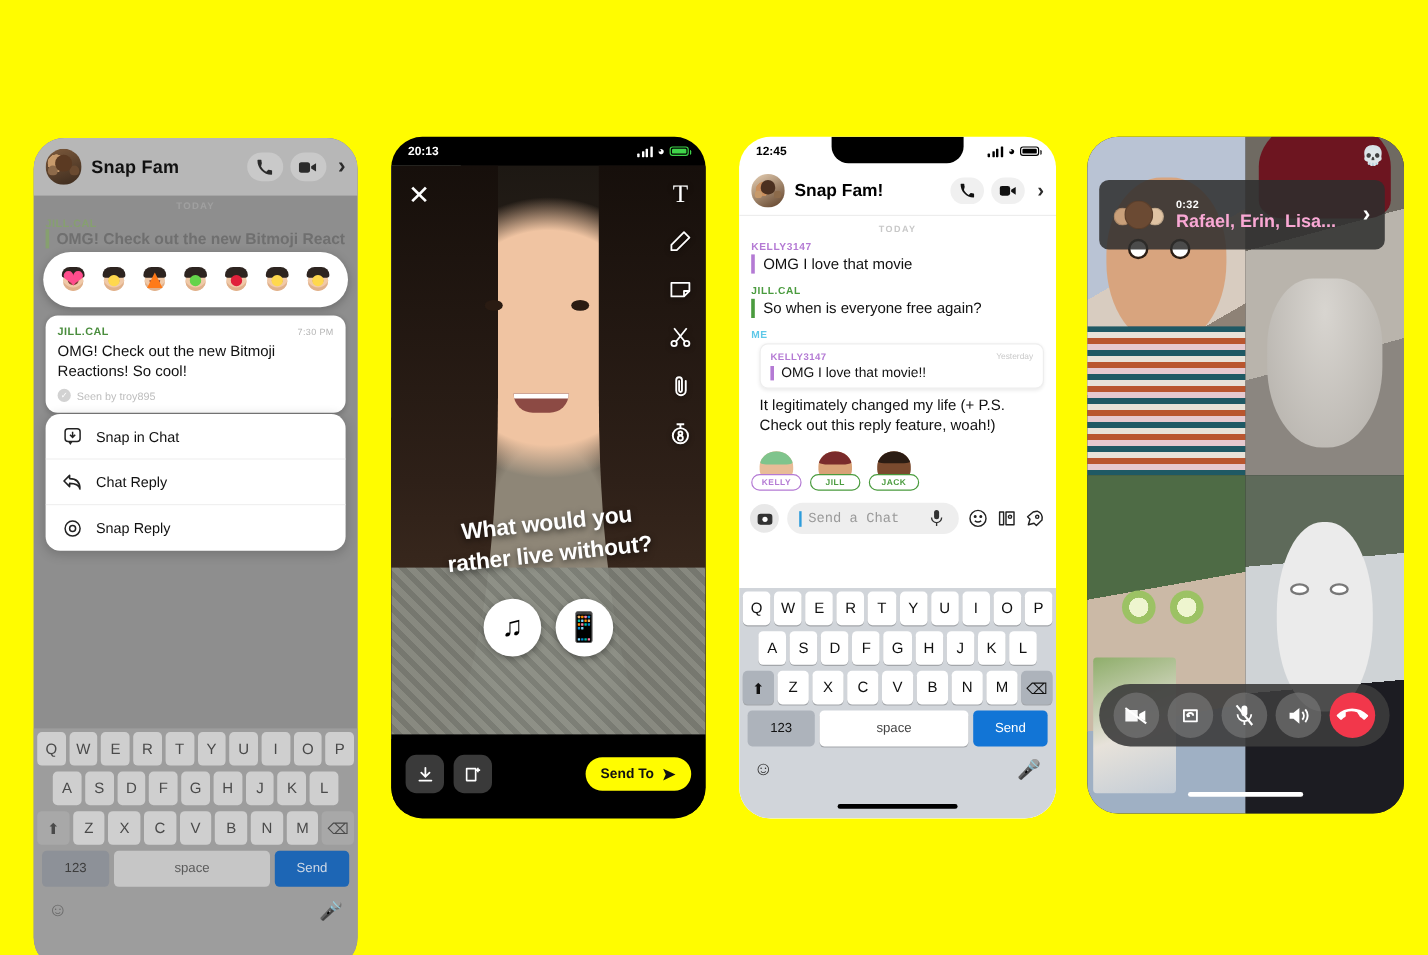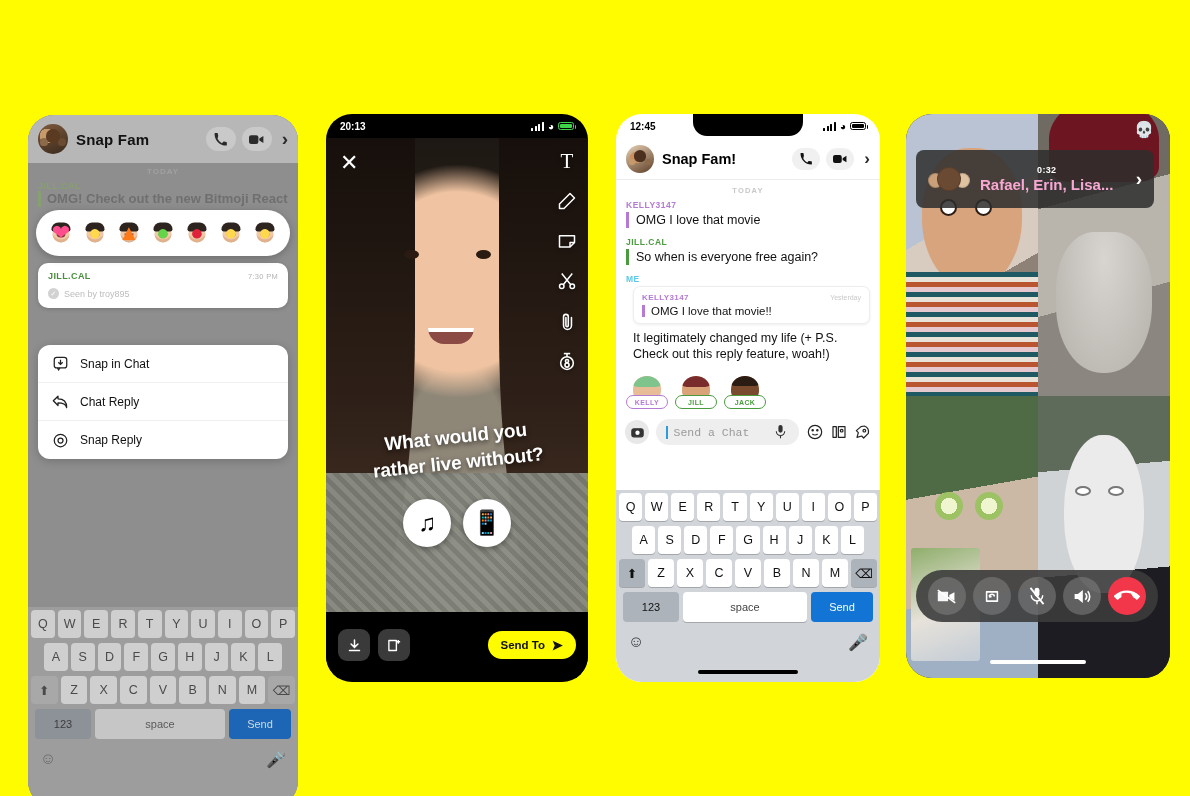--- a/index.html
+++ b/index.html
@@ -220,21 +220,21 @@
   .t3 .cuc { position:absolute; width:28px;height:28px;border-radius:50%;background:radial-gradient(circle,#eef5cf 0 40%,#9cc264 41% 100%);top:34%; }
   .t3 .cuc.l{left:22%;} .t3 .cuc.r{left:52%;}
   .t3 .pip { position:absolute; left:4%; bottom:6%; width:52%; height:40%; background:linear-gradient(160deg,#8fae6b,#e7e2da 55%,#c3ccd6); border-radius:3px; }
   .t4 .gface { position:absolute; left:20%; top:14%; width:60%; height:56%; border-radius:48%; background:#e8ecee; filter:grayscale(1); }
   .t4 .geye { position:absolute; width:16px;height:10px;border-radius:50%;background:#fff;border:2px solid #777;top:32%; }
   .t4 .geye.l{left:28%;} .t4 .geye.r{left:53%;}
 
   .p4-skull { position:absolute; right:16px; top:6px; font-size:16px; z-index:6; }
   .call-header {
     position:absolute; left:10px; top:36px; width:238px; height:58px; border-radius:8px;
-    background:rgba(45,45,45,.86); display:flex; align-items:center; padding:0 12px; gap:10px; z-index:8;text-align:center;
+    background:rgba(45,45,45,.86); display:flex; align-items:center; padding:0 12px; gap:10px; z-index:8;
   }
   .call-avatars { position:relative; width:42px; height:30px; flex:none; }
   .call-avatars .a { position:absolute; border-radius:50%; background:#c9a07a; border:1.5px solid rgba(0,0,0,.15); }
   .call-avatars .a.big { width:24px;height:24px; left:9px; top:3px; background:#6b4a33; z-index:3; }
   .call-avatars .a.s1 { width:15px;height:15px; left:0; top:9px; }
   .call-avatars .a.s2 { width:15px;height:15px; right:0; top:9px; background:#e0c3a3; }
   .call-time { font-size:9px; font-weight:bold; color:#fff; letter-spacing:.3px; }
   .call-names { font-size:15px; font-weight:bold; color:#f9a8d4; margin-top:1px; }
   .call-chev { margin-left:auto; color:#fff; font-size:19px; font-weight:bold; }
 
@@ -306,20 +306,21 @@
           <span class="glyph" style="color:#ffd84d">●</span>
           <span class="face"></span>
         </div>
     </div>
 
     <div class="p1-msg-card">
       <div class="p1-msg-top">
         <span class="p1-msg-from">JILL.CAL</span>
         <span class="p1-msg-time">7:30 PM</span>
       </div>
+      <div class="p1-msg-body">OMG! Check out the new Bitmoji Reactions! So cool!</div>
       <div class="p1-seen">
         <span class="dot">✓</span>
         <span>Seen by troy895</span>
       </div>
     </div>
 
     <div class="ctx-menu">
       <div class="ctx-item">
         <span class="ci">
           <svg width="15" height="15" viewBox="0 0 24 24" fill="none" stroke="#222" stroke-width="2">

